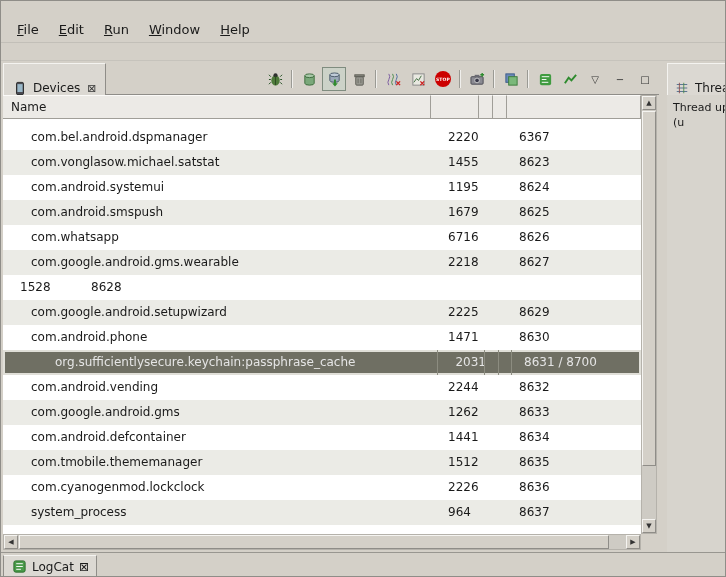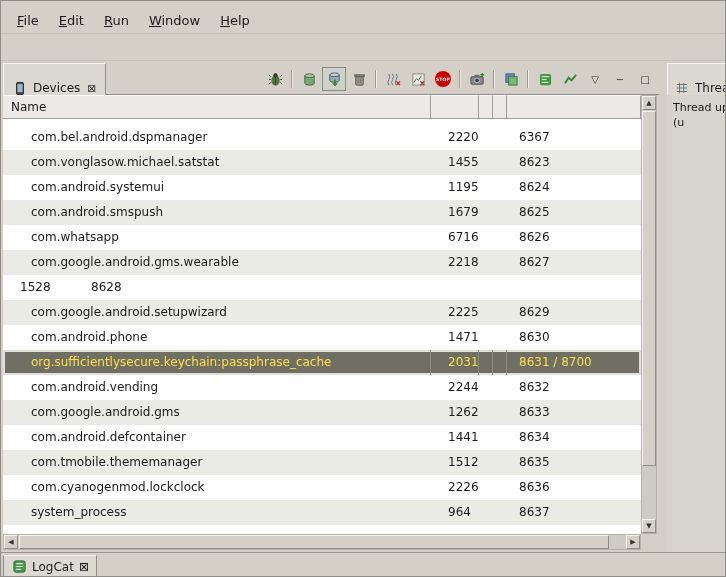--- a/index.html
+++ b/index.html
@@ -6,21 +6,21 @@
   html,body { width:726px; height:577px; }
   .window {
     position:relative; width:726px; height:577px;
     background:#d4d0c8; color:#1a1a1a;
     font-family:"DejaVu Sans","Liberation Sans",sans-serif;
     font-size:12px; overflow:hidden;
     border:1px solid #8f8d88;
   }
   
   .menubar {
-    position:absolute; left:0; top:6px; width:726px; height:27px;
+    position:absolute; left:0; top:15px; width:726px; height:27px;
     display:flex; align-items:center; padding-left:6px;
     border-bottom:1px solid #c2bfb8; font-size:13px;
   }
   .menu-item { display:inline-block; padding:3px 10px; cursor:default; }
   .menu-item::first-letter { text-decoration:underline; }
   
   .main-toolbar {
     position:absolute; left:0; top:27px; width:726px; height:33px;
     border-bottom:1px solid #c6c3bc;
   }
@@ -69,22 +69,23 @@
   .hc-a    { width:14px; }
   .hc-b    { width:14px; }
   .hc-port { width:134px; }
   .rows-viewport {
     position:absolute; left:0; top:56px; width:638px; height:415px;
     background:#ffffff; overflow:hidden; padding-top:6px;
   }
   .trow { height:25px; display:flex; background:#ffffff; }
   .trow.odd { background:#ebebe6; }
   .trow.selected {
-    background:#6f6f63; color:#fde047;
+    background:#6f6f63; color:#e5e5e5;
     box-shadow:inset 0 0 0 2px #e0dfd8;
+    padding-left:24px;
   }
   .cell { line-height:25px; white-space:nowrap; overflow:hidden; }
   .c-name { width:428px; padding-left:28px; }
   .c-pid  { width:48px; padding-left:17px; }
   .c-a    { width:14px; }
   .c-b    { width:14px; }
   .c-port { width:134px; padding-left:12px; }
   .trow.selected .cell { border-right:1px solid #8c8c80; }
   .trow.selected .cell:last-child { border-right:none; }
   

